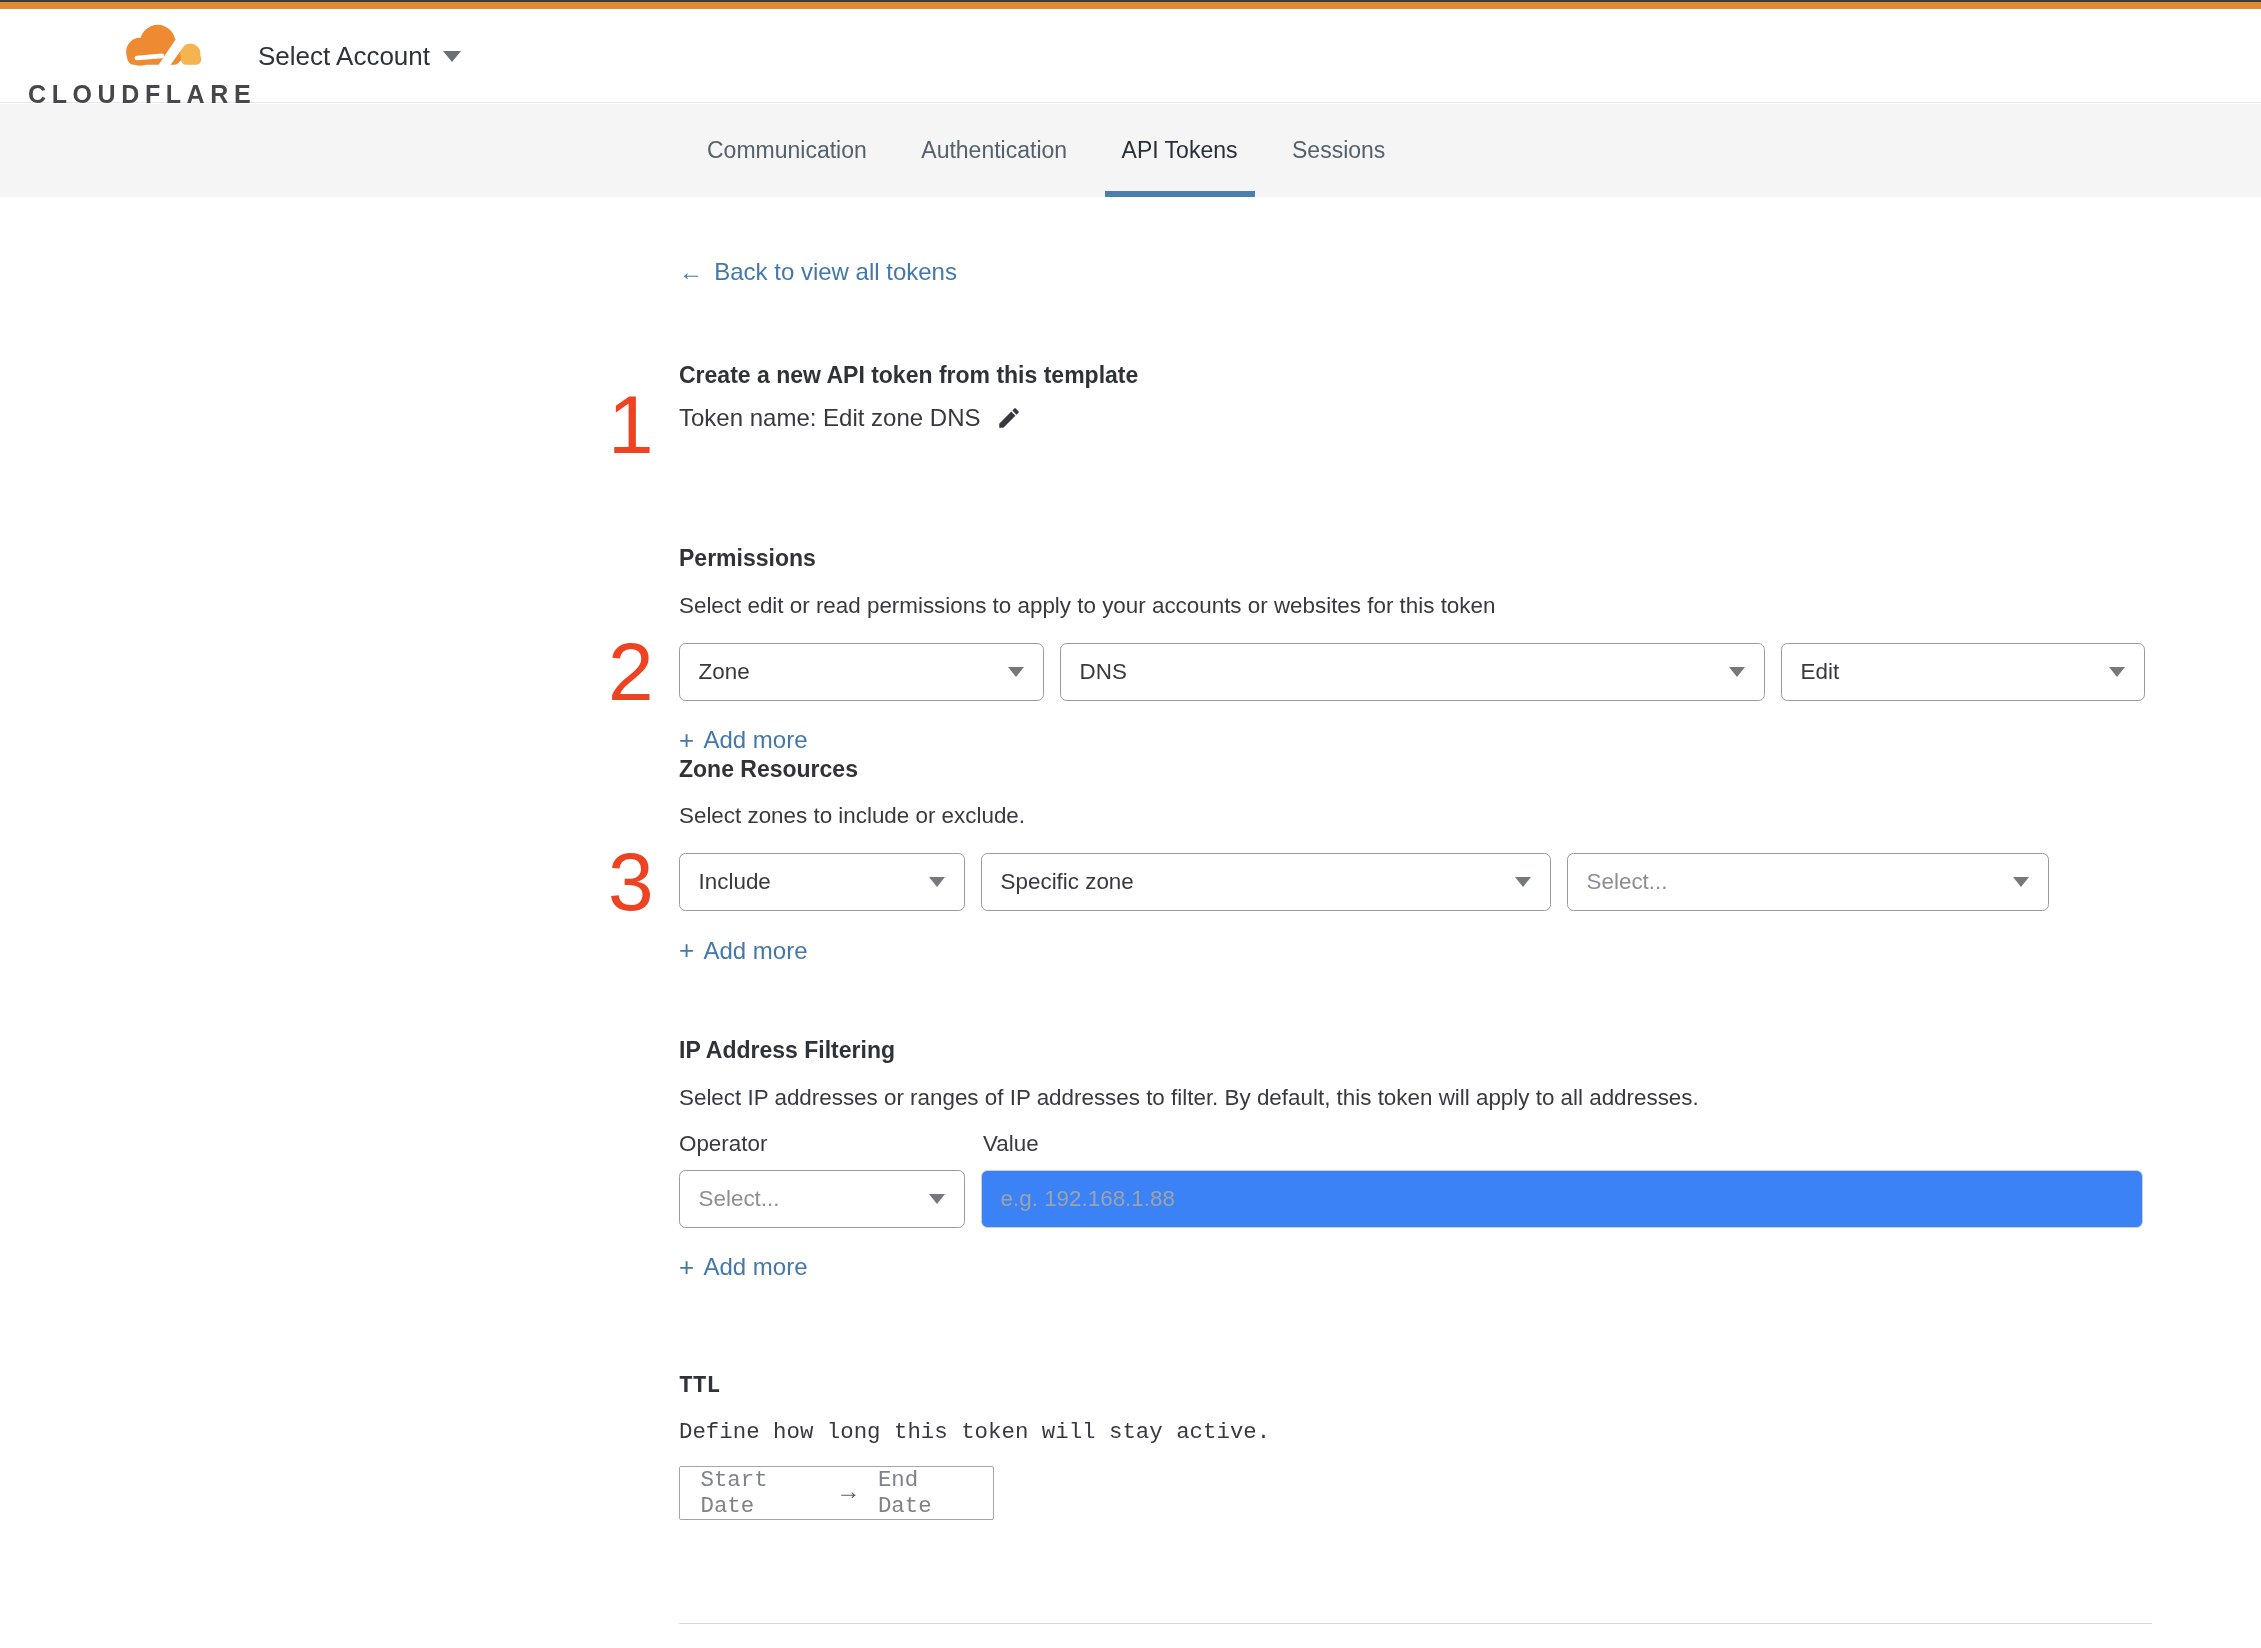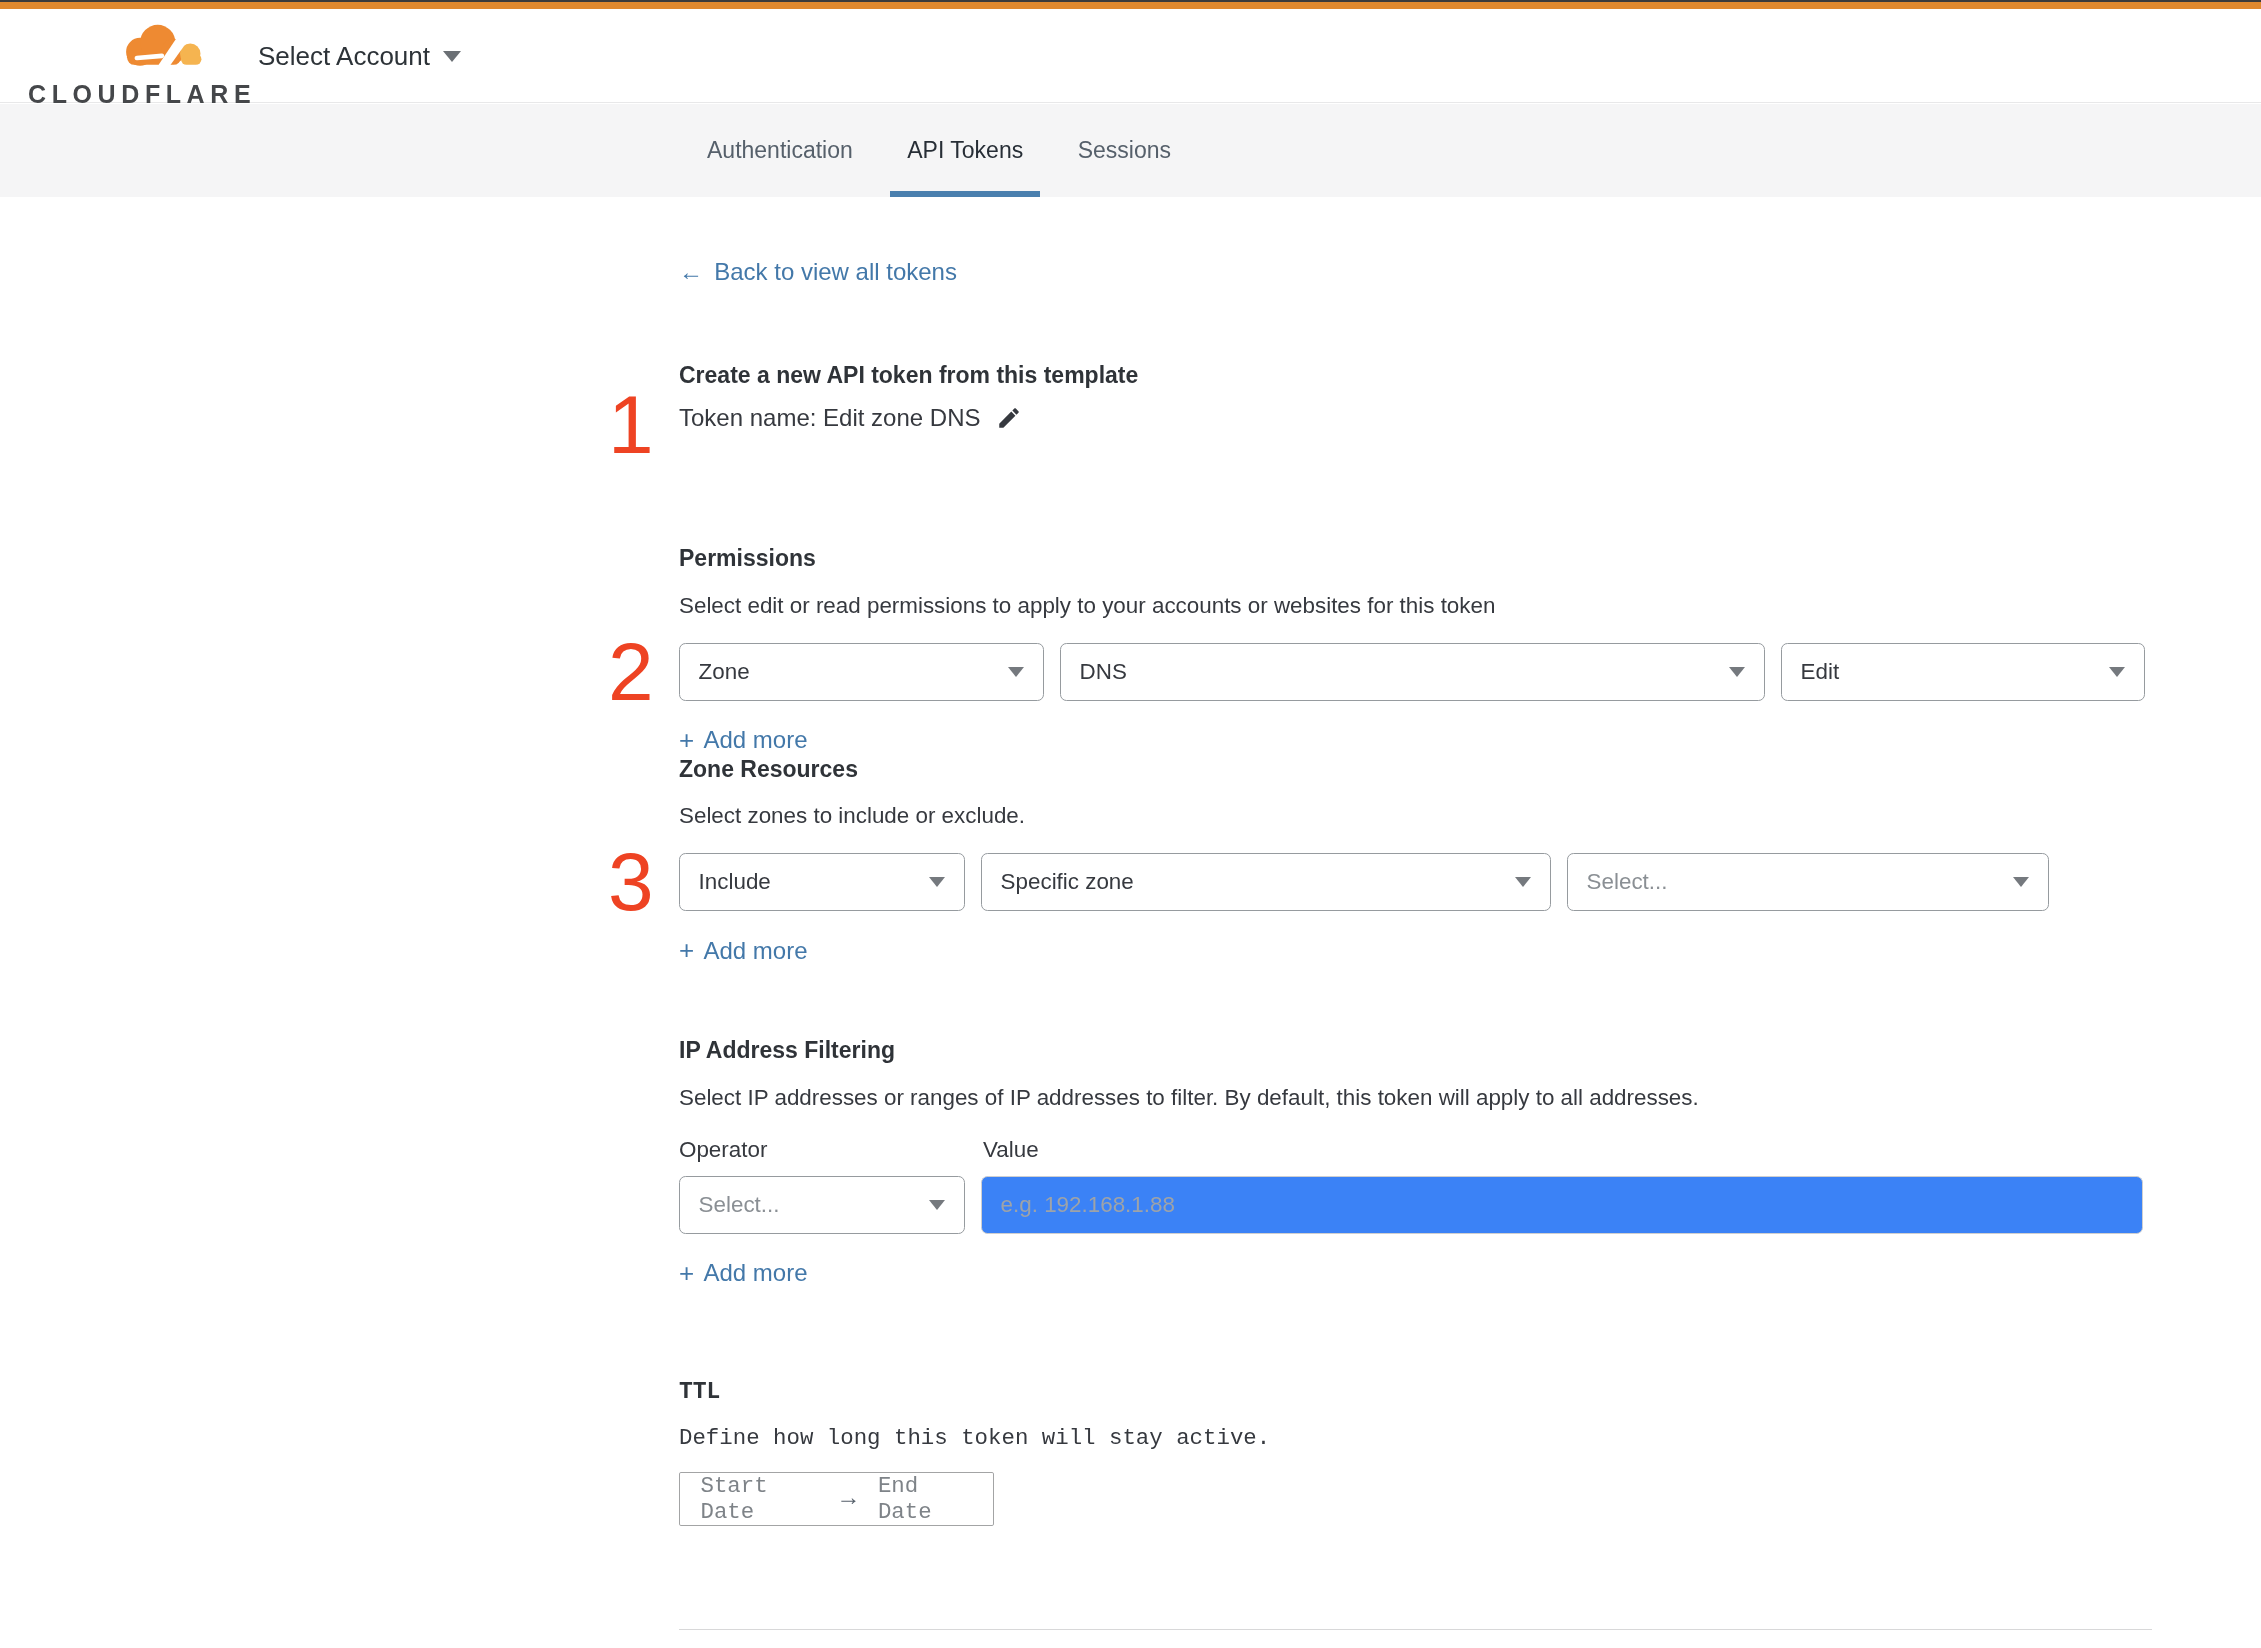--- a/index.html
+++ b/index.html
@@ -104,21 +104,21 @@
   .dd-spec   { width:570px; }
   .dd-zonesel{ width:482px; }
   .dd-op     { width:286px; }
 
   .add-more {
     margin-top:24px; display:flex; align-items:center; gap:9.3px;
     color:#4378A9; font-size:24px; cursor:pointer; width:fit-content;
   }
   .add-more .plus { font-size:26px; font-weight:400; }
 
-  .label-row { display:flex; margin-top:26px; font-size:22.4px; color:#36393F; }
+  .label-row { display:flex; margin-top:20px; font-size:22.4px; color:#36393F; }
   .label-operator { width:304px; }
 
   .ip-controls { display:flex; gap:16px; margin-top:13px; }
   .value-input {
     width:1162px; height:58px;
     background:#3b82f6; border:1.9px solid #CFCFD0; border-radius:6.5px;
     padding:0 18.6px; font-size:22.4px; color:#36393F;
     font-family:"Liberation Sans", sans-serif;
   }
   .value-input::placeholder { color:#9EA3A8; }
@@ -155,20 +155,23 @@
   </div>
   <div class="account-selector">
     <span>Select Account</span>
     <span class="caret-down"></span>
   </div>
 </div>
 
 <div class="tabbar">
   <div class="tabs">
     <div class="tab">
+      <span>Communication</span>
+    </div>
+    <div class="tab">
       <span>Authentication</span>
     </div>
     <div class="tab active">
       <span>API Tokens</span>
     </div>
     <div class="tab">
       <span>Sessions</span>
     </div>
   </div>
 </div>

